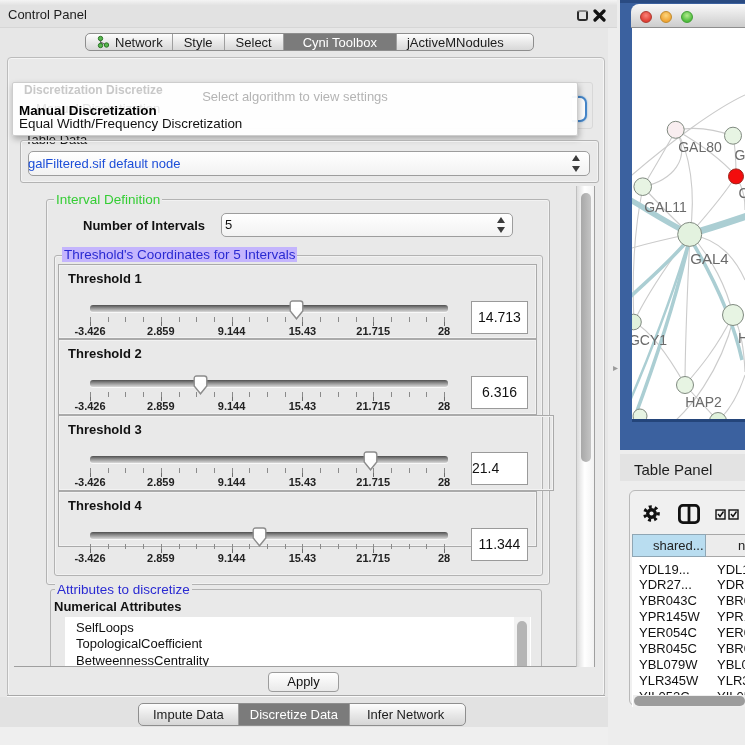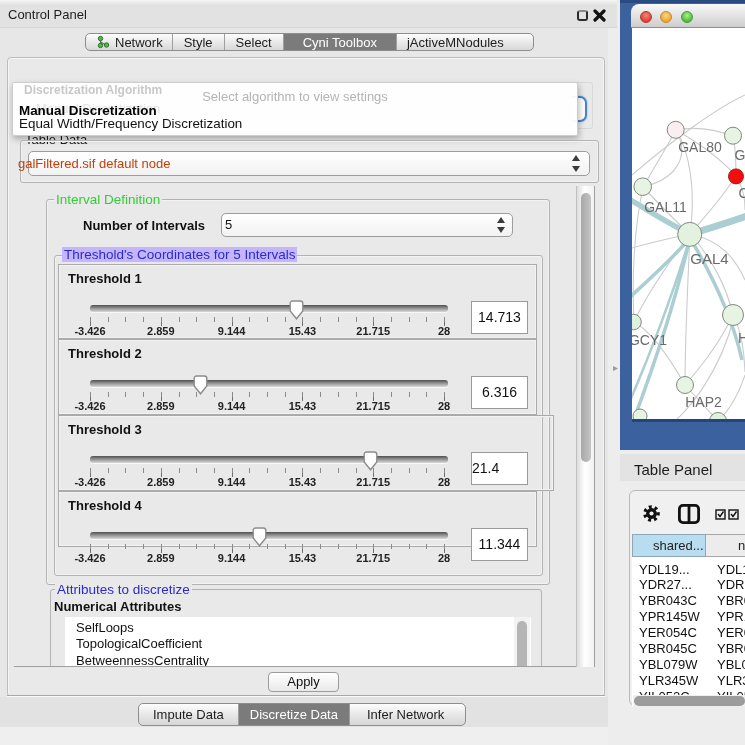--- a/index.html
+++ b/index.html
@@ -38,29 +38,29 @@
 
 <div class="abs" style="left:7px;top:57px;width:598px;height:640px;background:#e9e9e9;border:1px solid #bcbcbc;border-radius:4px;box-shadow:inset 0 0 0 1px #f5f5f5;"></div>
 
 <div class="abs" style="left:20px;top:82px;width:573px;height:47px;border:1px solid #d8d8d8;border-radius:3px;"></div>
 
 <div class="abs" style="left:572px;top:96px;width:15px;height:26px;background:#fdfdfd;border:2.2px solid #4585c8;border-left:none;border-radius:0 7px 7px 0;box-shadow:0 0 2px #7fb0dd;"></div>
 
 <div class="abs" style="left:22px;top:132px;font-size:13px;color:#1d1d1d;background:#e9e9e9;padding:0 3px;">Table Data</div>
 
 <div class="abs" style="left:12px;top:82px;width:566px;height:54px;background:rgba(255,255,255,.95);border:1px solid #cdcdcd;border-radius:2px;box-shadow:1px 3px 6px rgba(0,0,0,.28);"></div>
-<div class="abs" style="left:24px;top:83px;font-size:12px;font-weight:bold;color:#c8c8c8;">Discretization Algorithm</div>
+<div class="abs" style="left:24px;top:83px;font-size:12px;font-weight:bold;color:#c8c8c8;">Discretization Discretize</div>
 <div class="abs" style="left:36px;top:101px;font-size:13px;color:#e3e3e3;">Manual Discretization</div>
 <div class="abs" style="left:12px;top:89px;width:566px;text-align:center;font-size:13px;color:#b4b4b4;">Select algorithm to view settings</div>
 <div class="abs" style="left:19px;top:103px;font-size:13.4px;font-weight:bold;color:#000;">Manual Discretization</div>
 <div class="abs" style="left:19px;top:116px;font-size:13.4px;color:#111;">Equal Width/Frequency Discretization</div>
 
 <div class="abs" style="left:20px;top:140px;width:579px;height:43px;border:1px solid #b3b3b3;border-radius:3px;box-shadow:inset 0 0 0 1px #f2f2f2;"></div>
 <div class="abs" style="left:28px;top:151px;width:562px;height:25px;background:linear-gradient(#ffffff,#f2f2f2);border:1px solid #9d9d9d;border-radius:5px;"></div>
-<div class="abs" style="left:18px;top:156px;font-size:13px;color:#c2410c;">galFiltered.sif default node</div>
+<div class="abs" style="left:28px;top:156px;font-size:13px;color:#1d4ed8;">galFiltered.sif default node</div>
 <svg class="abs" style="left:570px;top:154px;" width="12" height="19" viewBox="0 0 12 19">
     <path d="M6 1 L10 7 L2 7 Z" fill="#3b3b3b"></path>
     <path d="M6 18 L10 12 L2 12 Z" fill="#3b3b3b"></path>
   </svg>
 
 <div class="abs" id="viewport" style="left:14px;top:186px;width:562px;height:481px;overflow:hidden;border-bottom:1px solid #9f9f9f;">
 
   <div class="abs" style="left:32px;top:13px;width:504px;height:386px;border:1px solid #b3b3b3;border-radius:3px;box-shadow:inset 0 0 0 1px #f2f2f2;"></div>
   <div class="abs" style="left:40px;top:6px;font-size:13.5px;color:#35cd35;background:#e9e9e9;padding:0 2px;">Interval Definition</div>
   <div class="abs" style="left:69px;top:32px;font-size:13px;font-weight:bold;color:#111;">Number of Intervals</div>

